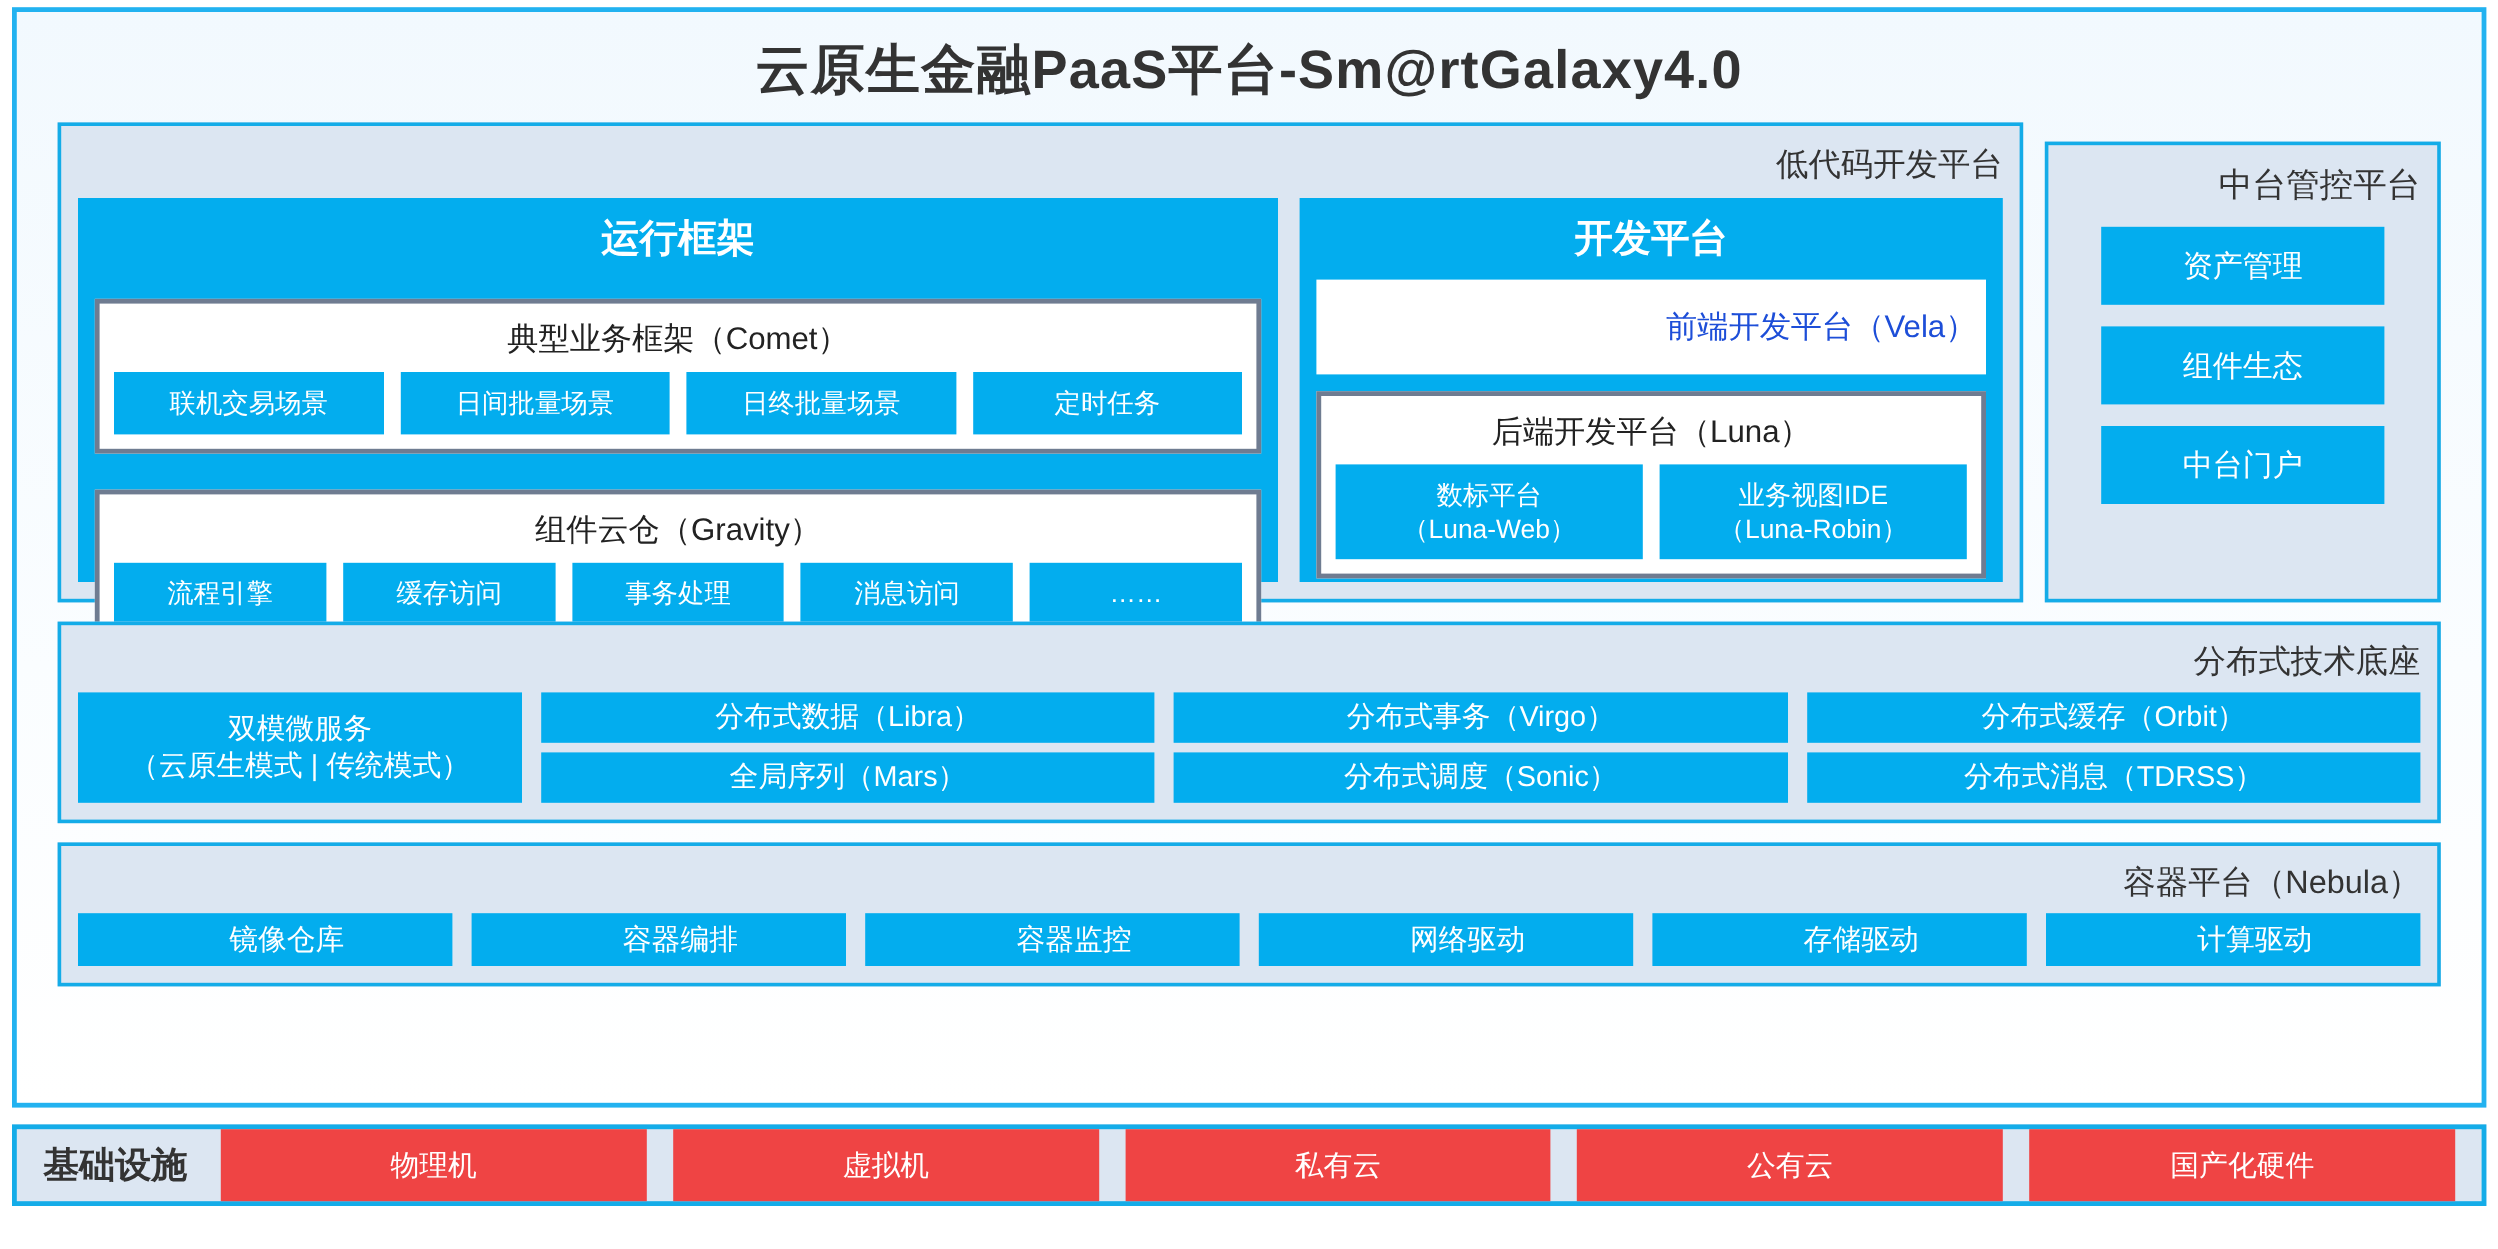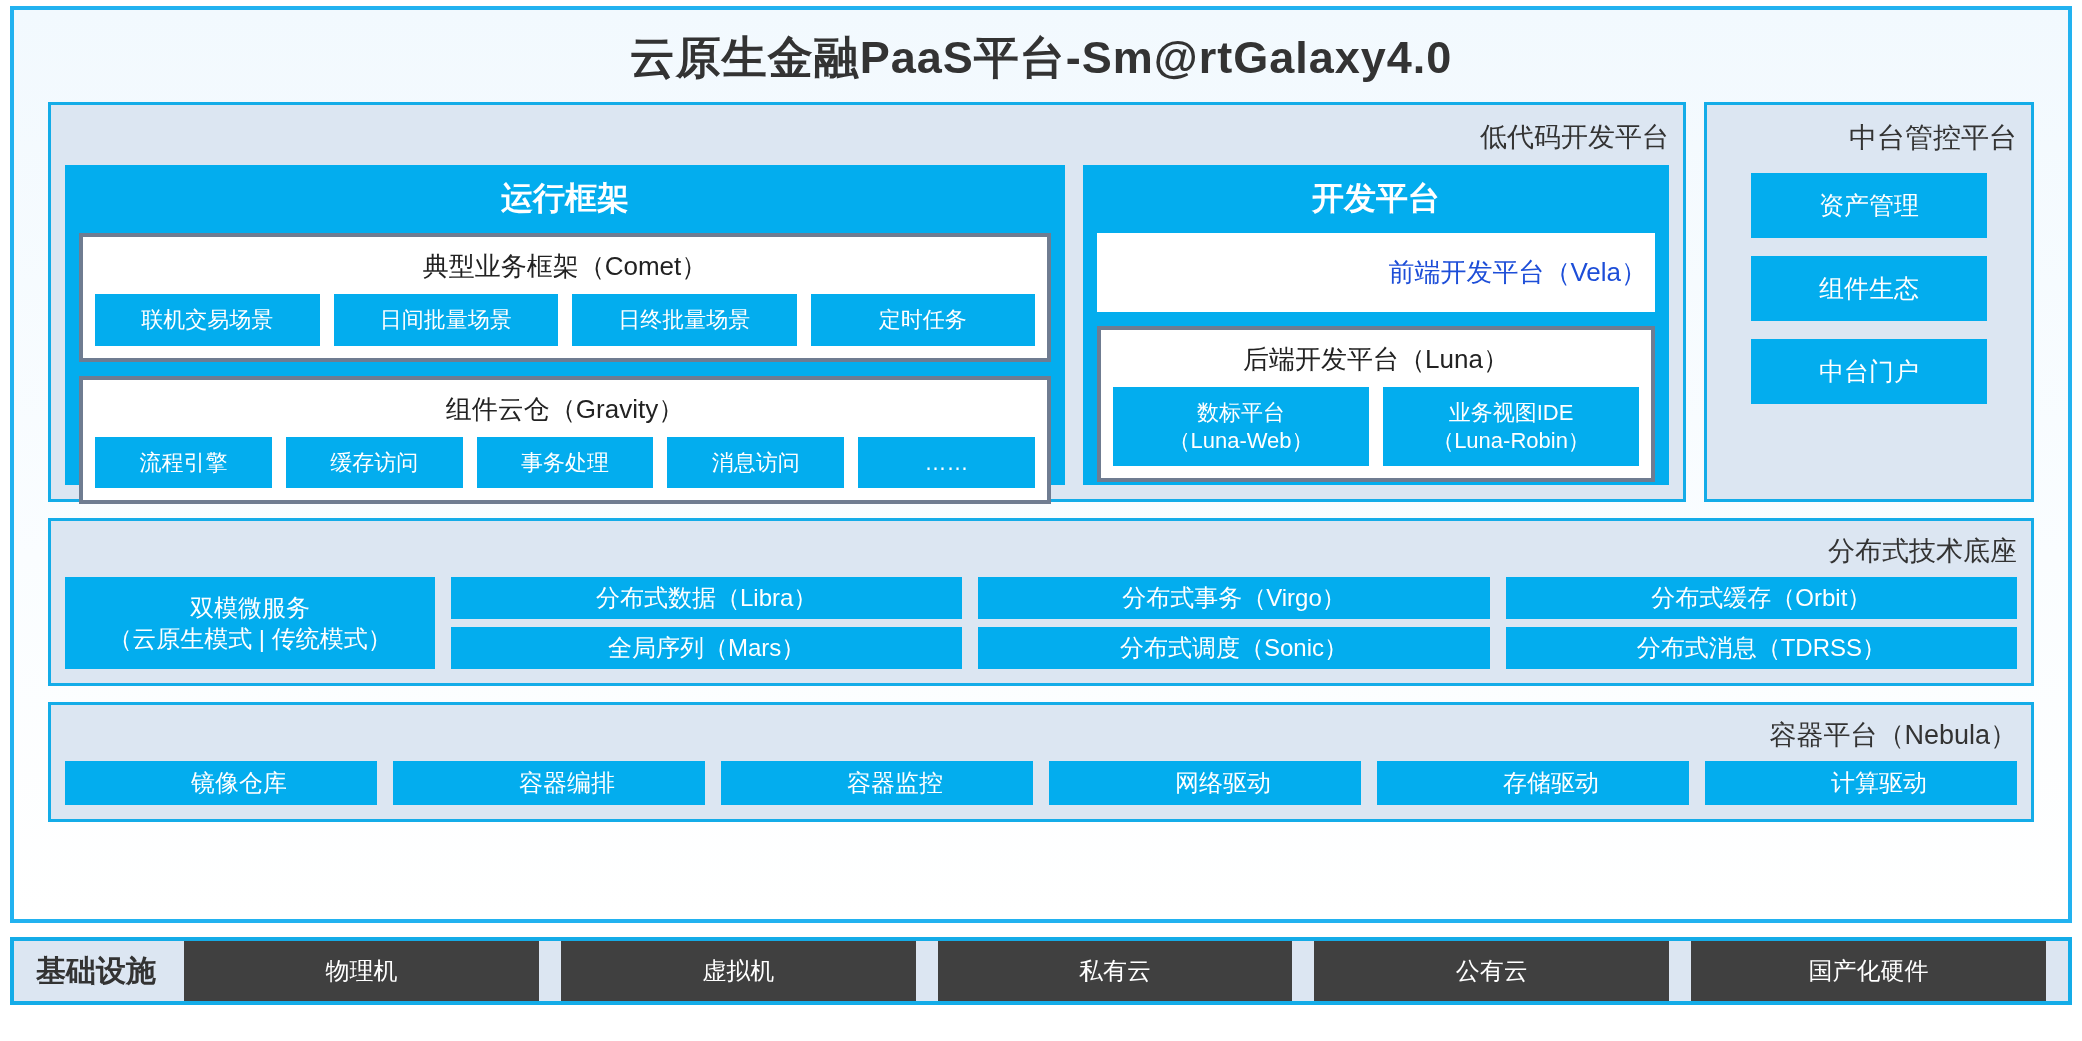--- a/index.html
+++ b/index.html
@@ -77,21 +77,21 @@
     min-height: 0;
   }
 
   
   .blue-card {
     background: #03ADEE;
     padding: 10px 14px 14px 14px;
     display: flex;
     flex-direction: column;
   }
-  .blue-card.runtime { flex: 0 0 1000px; }
+  .blue-card.runtime { flex: 0 0 1000px; gap: 16px; }
   .blue-card.devplat { flex: 1 1 auto; }
   .blue-card-title {
     text-align: center;
     color: #ffffff;
     font-size: 32px;
     font-weight: bold;
     padding: 2px 0 12px 0;
     white-space: nowrap;
   }
 
@@ -139,20 +139,21 @@
     padding: 22px 8px;
     white-space: nowrap;
     margin-bottom: 14px;
   }
 
   
   .mgmt-panel {
     flex: 0 0 330px;
     display: flex;
     flex-direction: column;
+    margin-top: 16px;
   }
   .mgmt-panel .panel-title { font-size: 28px; padding-bottom: 16px; }
   .mgmt-list { display: flex; flex-direction: column; gap: 18px; padding: 0 30px; }
   .mgmt-item {
     background: #03ADEE;
     color: #ffffff;
     font-size: 25px;
     text-align: center;
     padding: 16px 6px;
     white-space: nowrap;
@@ -215,21 +216,21 @@
   .infra-label {
     font-size: 30px;
     font-weight: bold;
     color: #333333;
     white-space: nowrap;
     flex: 0 0 auto;
     padding-right: 8px;
   }
   .infra-cells { display: flex; gap: 22px; flex: 1 1 auto; }
   .infra-cell {
-    background: #404040;
+    background: #ef4444;
     color: #ffffff;
     font-size: 24px;
     text-align: center;
     flex: 1 1 0;
     padding: 14px 6px;
     white-space: nowrap;
   }
 </style>
 </head>
 <body>

